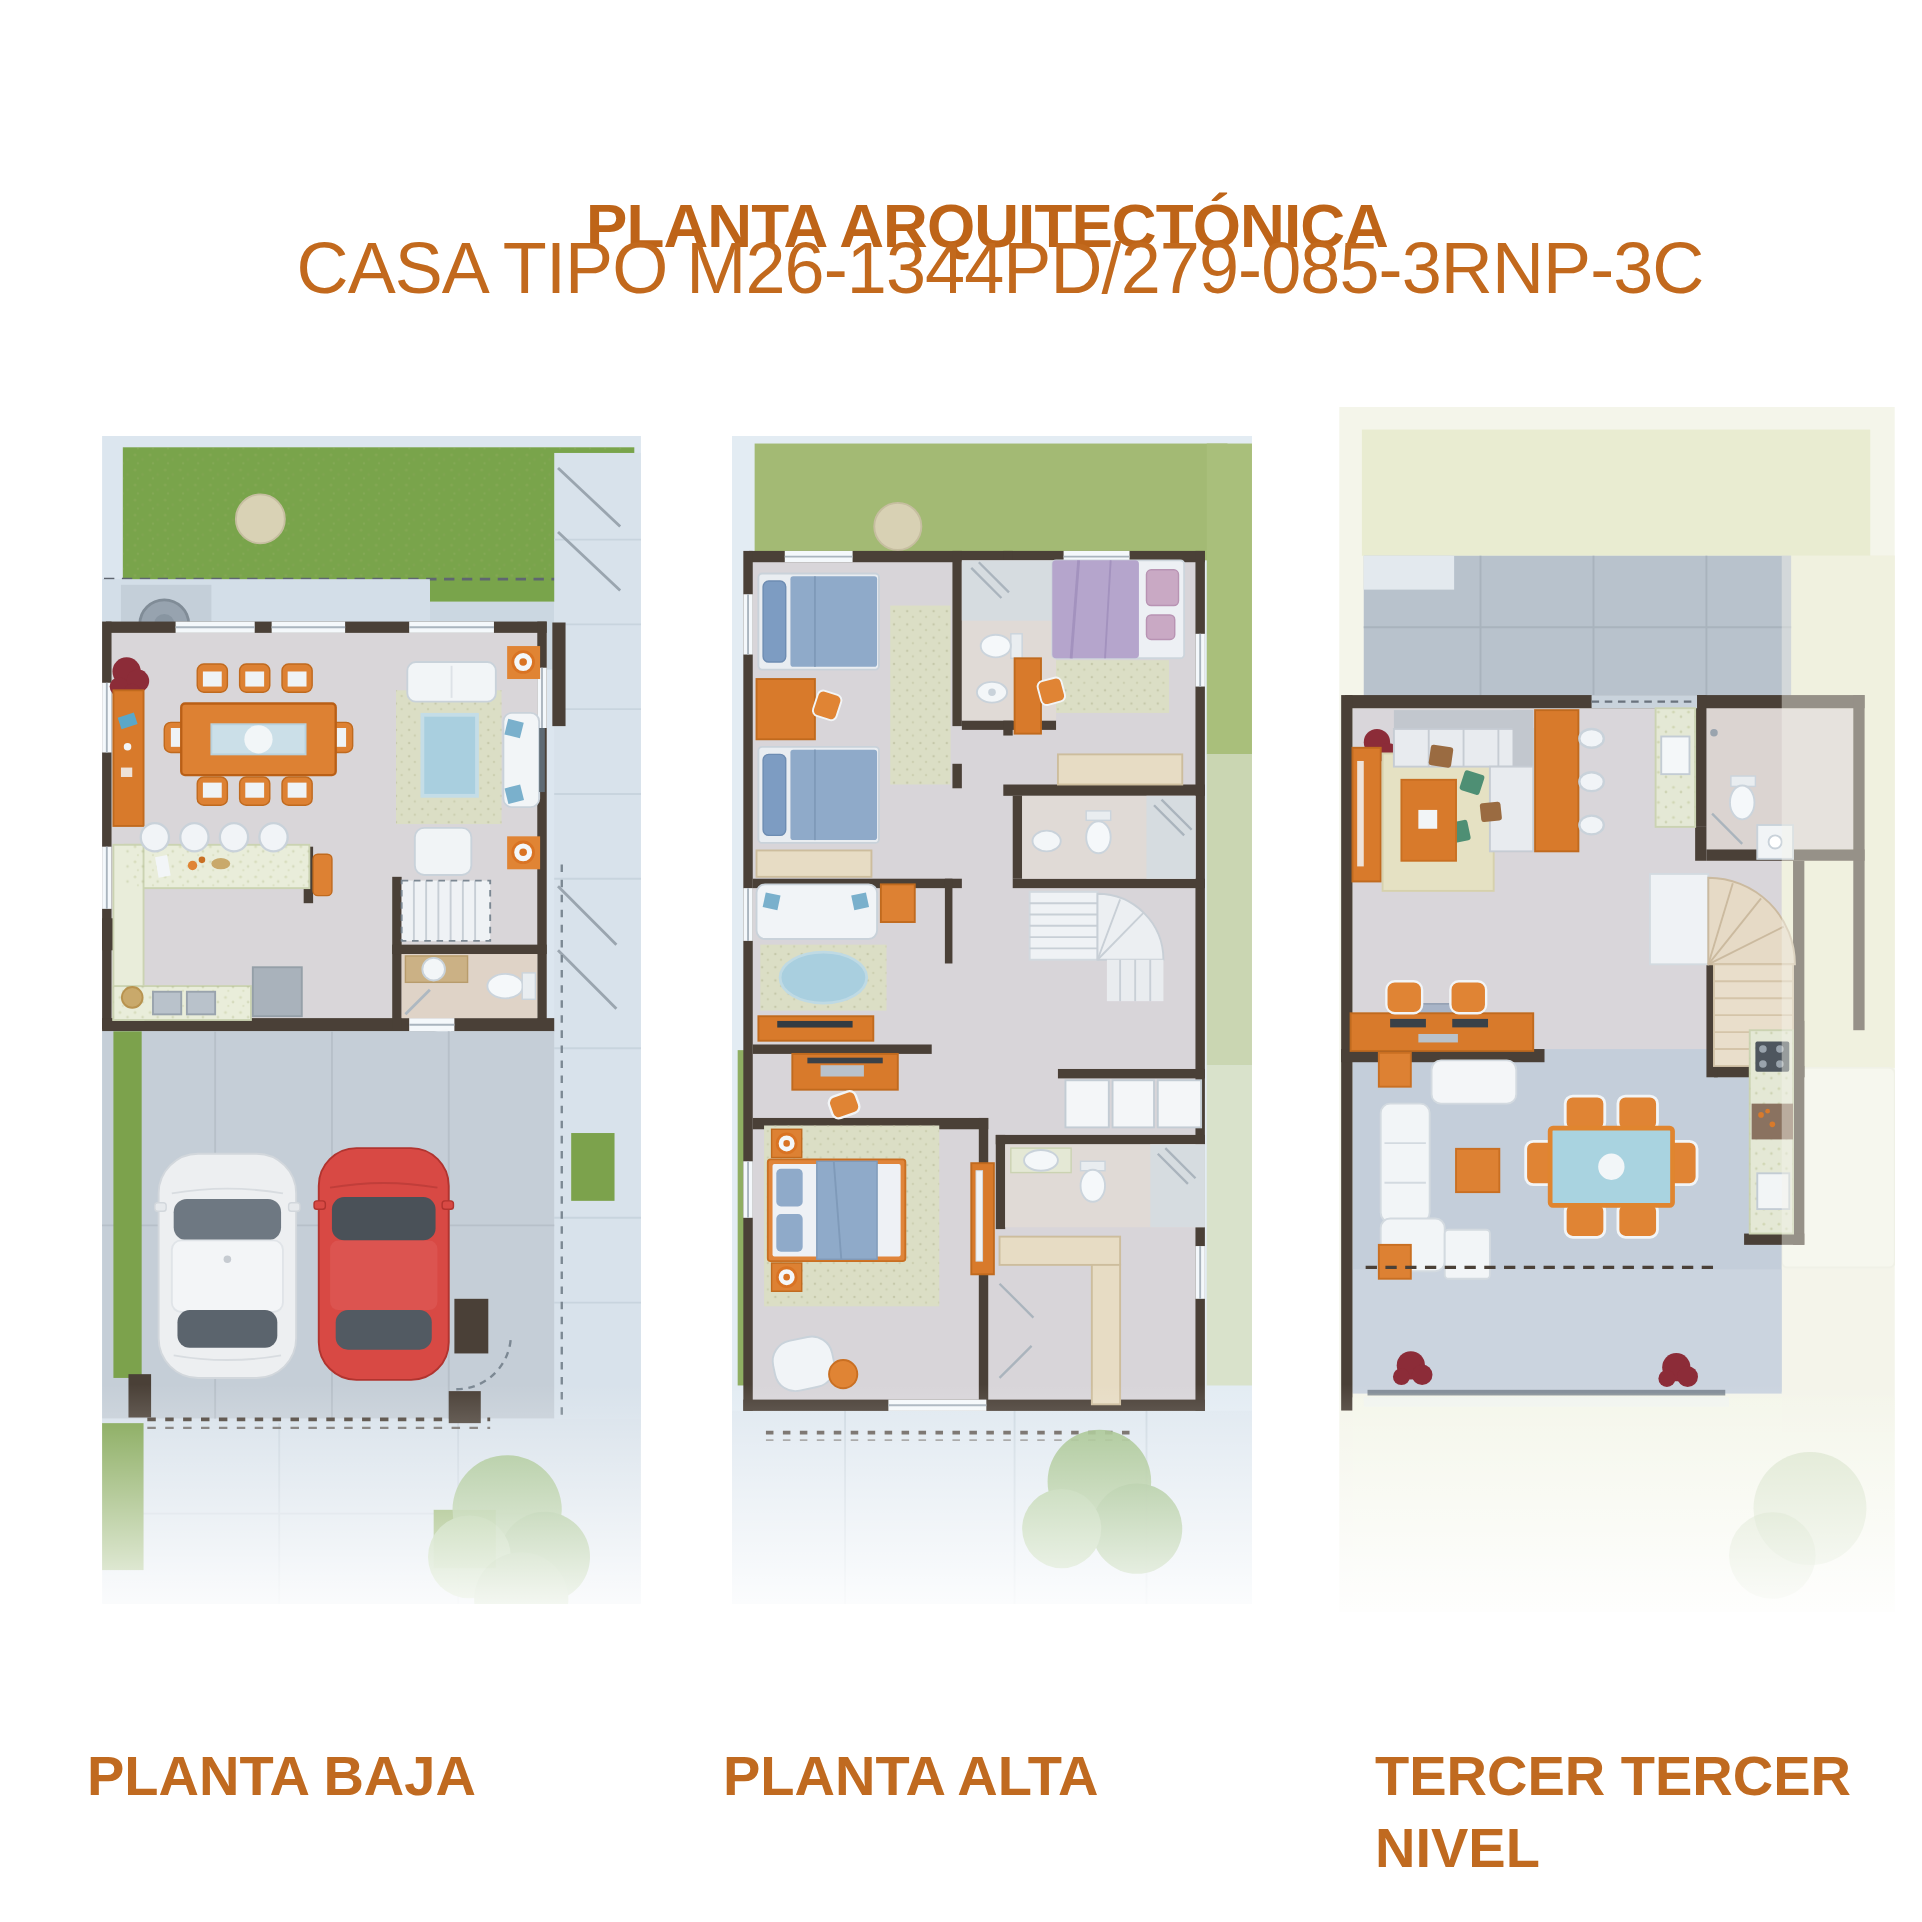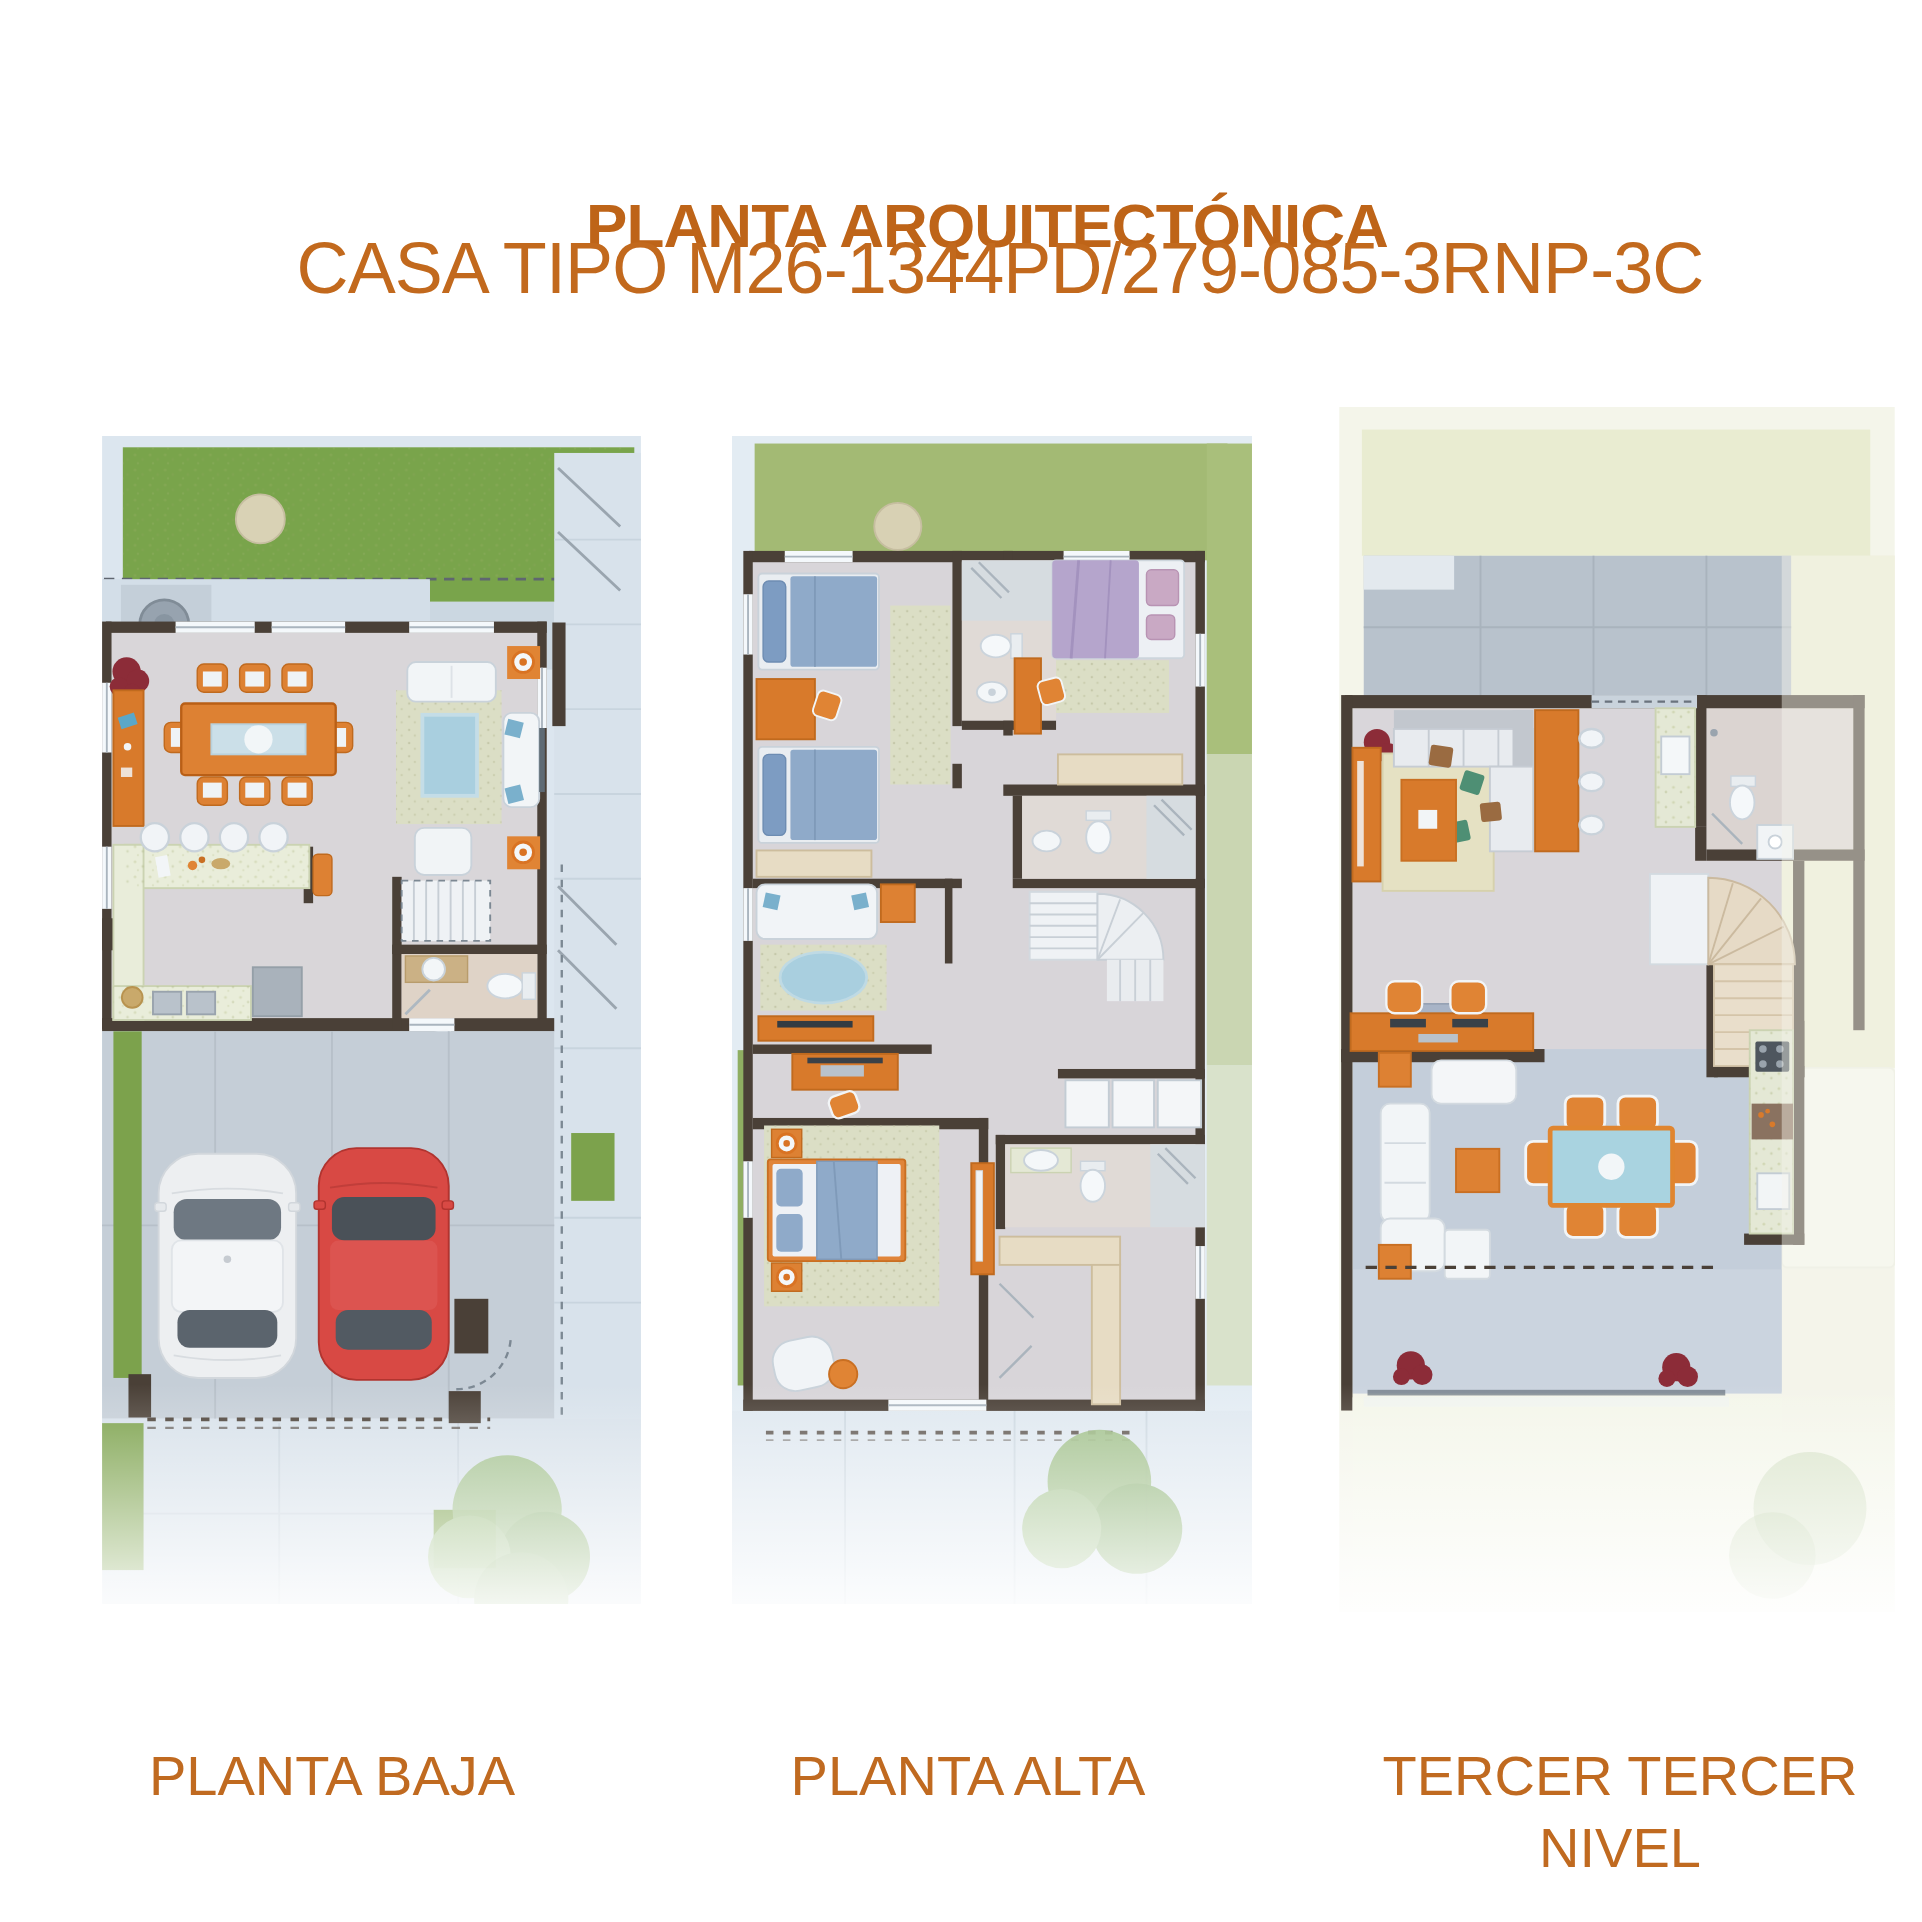--- a/index.html
+++ b/index.html
@@ -29,22 +29,22 @@
   .plan1{left:102px;top:436px;width:539px;height:1168px;}
   .plan2{left:732px;top:436px;width:520px;height:1168px;}
   .plan3{left:1339px;top:407px;width:556px;height:1205px;}
   .fade{
     position:absolute;left:0;top:1384px;width:1923px;height:320px;
     background:linear-gradient(to bottom, rgba(255,255,255,0) 0%, rgba(255,255,255,0.92) 72%, #fff 100%);
     pointer-events:none;
   }
   .plan-label{
     position:absolute;top:1740px;width:490px;
-    font-size:56px;font-weight:400;color:var(--label-orange);
-    text-align:center;line-height:1.28;
+    font-size:56px;font-weight:700;color:var(--label-orange);
+    text-align:left;line-height:1.28;
   }
   .label1{left:87px;}
   .label2{left:723px;}
   .label3{left:1375px;}
 </style>
 </head>
 <body>
 
 <div class="page">
 

